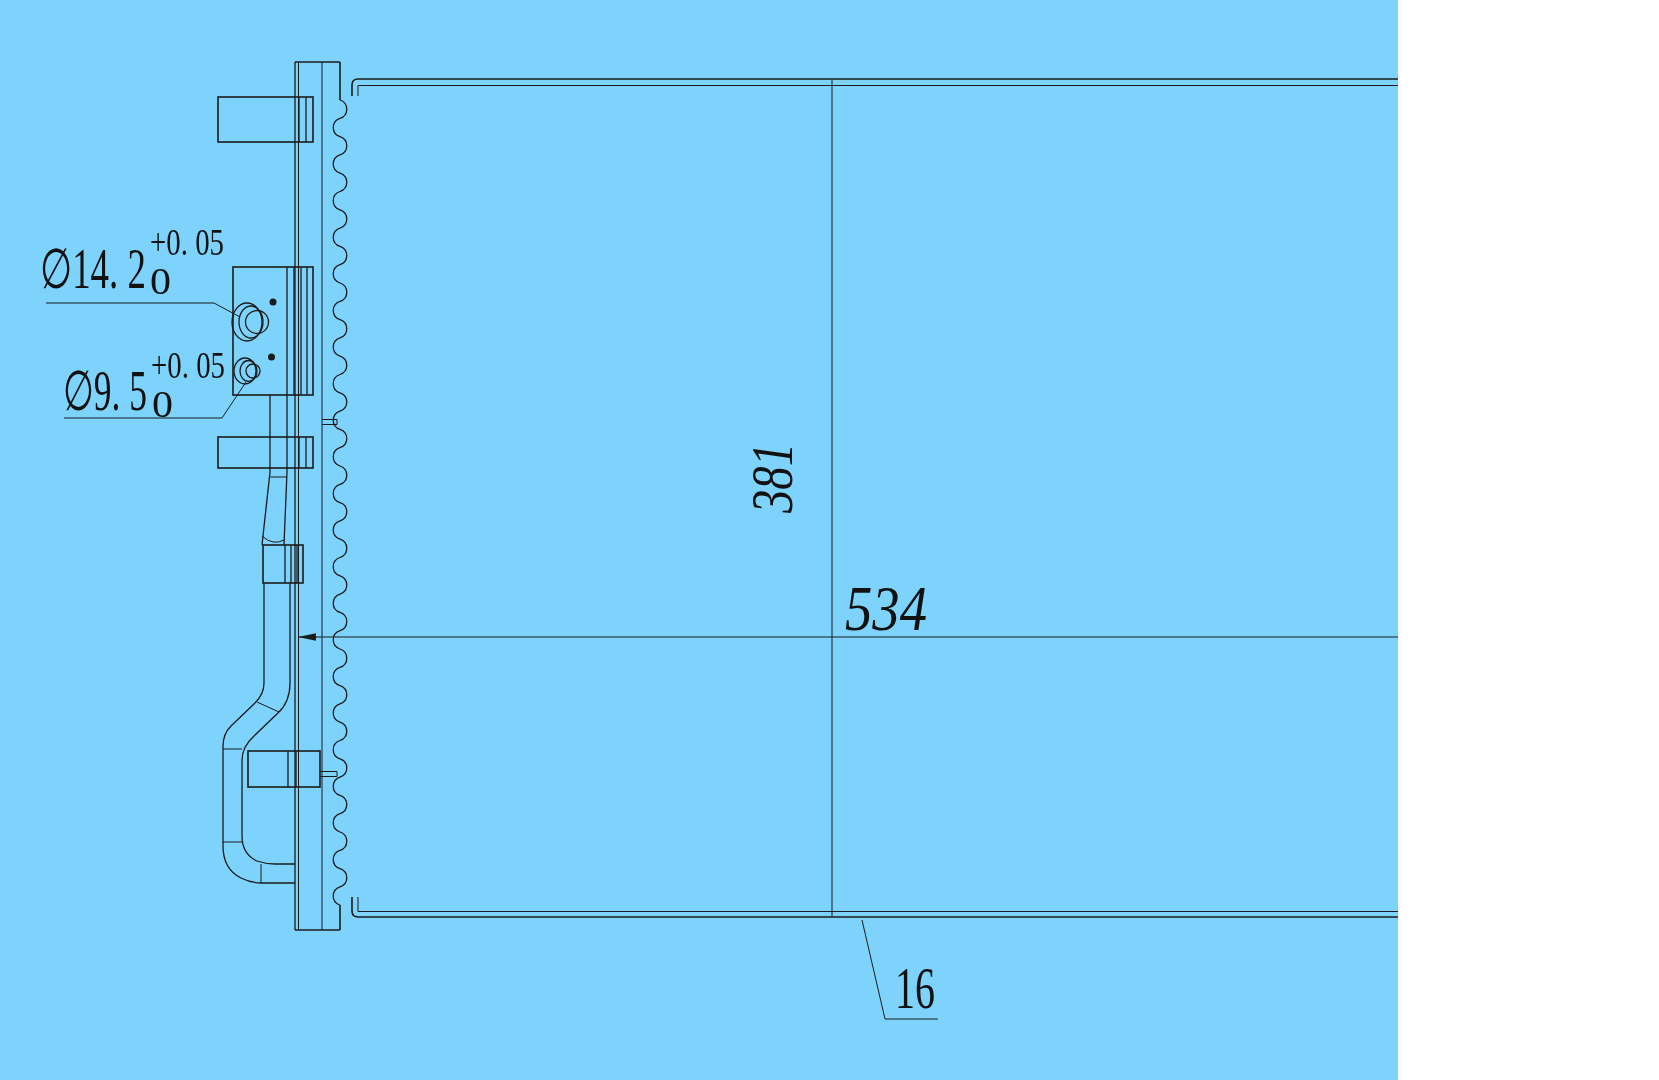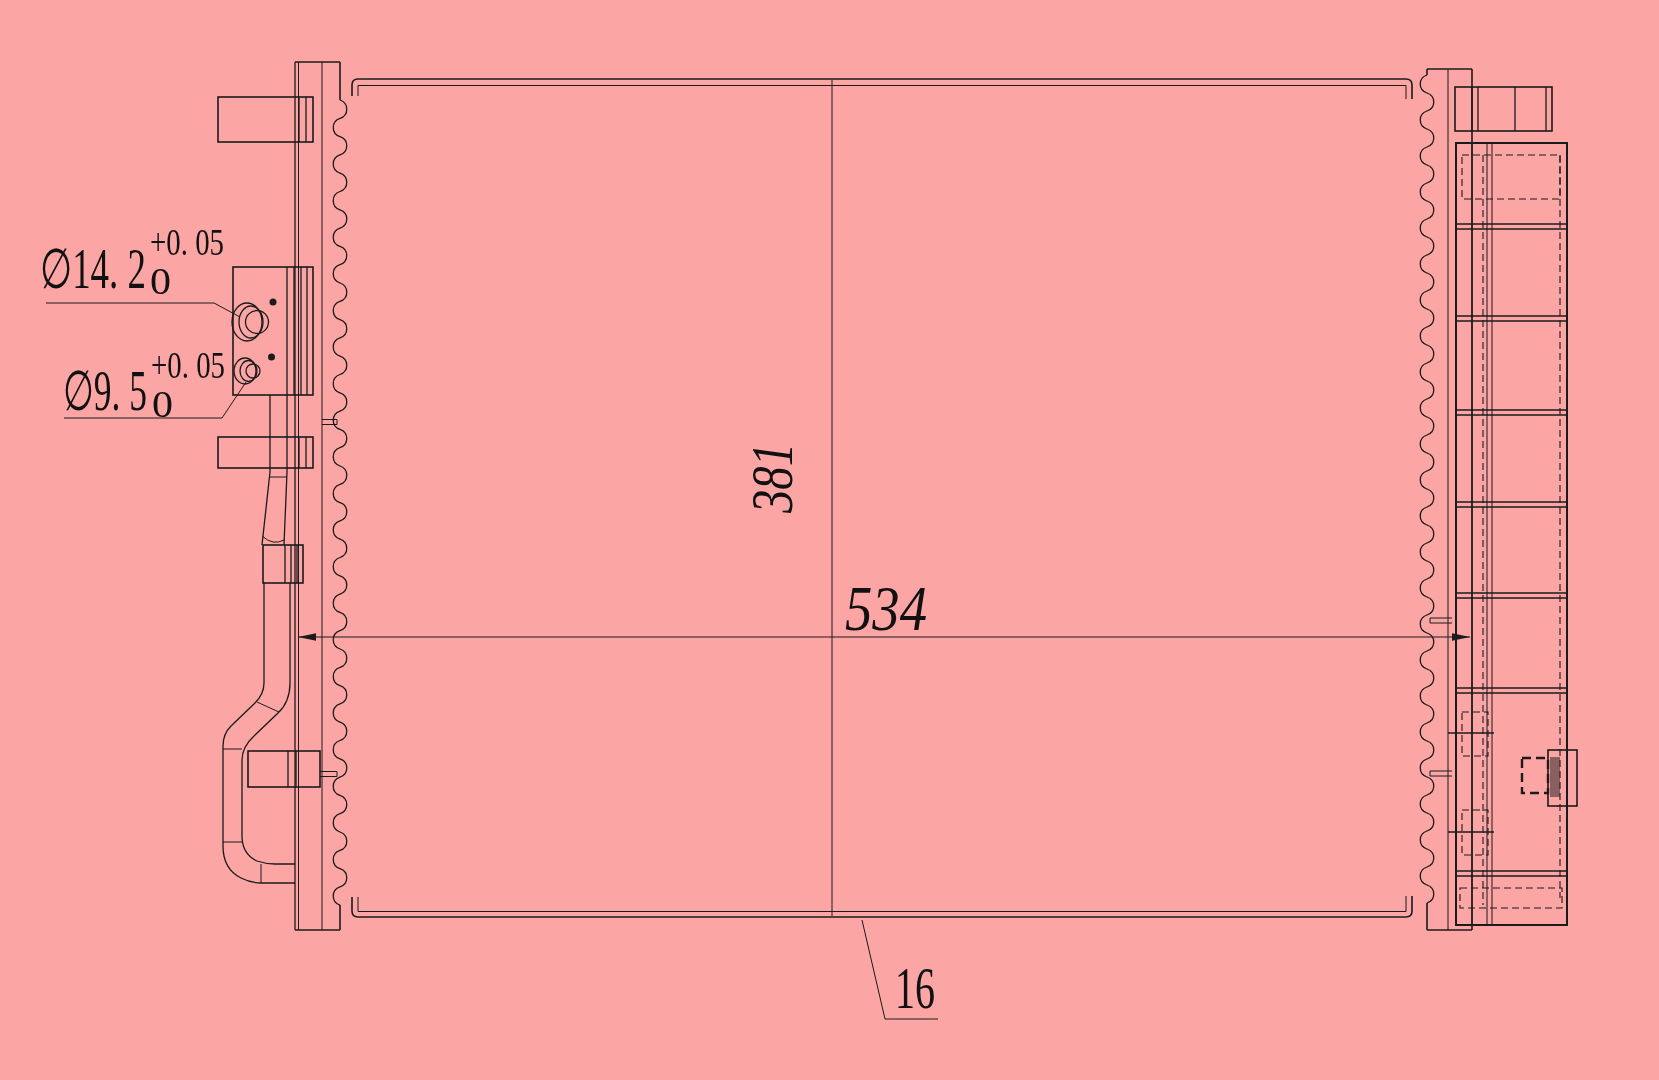--- a/index.html
+++ b/index.html
@@ -1,16 +1,16 @@
 <!DOCTYPE html>
 <html><head>
 <meta charset="utf-8">
 <style>
   html,body{margin:0;padding:0;background:#ffffff;}
-  .stage{position:relative;width:1659px;height:1080px;background:#fca5a5;overflow:hidden;}
+  .stage{position:relative;width:1398px;height:1080px;background:#7dd3fc;overflow:hidden;}
   svg{display:block;}
   .ln{stroke:#1b1b1b;fill:none;stroke-width:1.6;stroke-linecap:butt;}
   .md{stroke:#1b1b1b;fill:none;stroke-width:1.3;}
   .thin{stroke:#1b1b1b;fill:none;stroke-width:1;}
   .thick{stroke:#1b1b1b;fill:none;stroke-width:2;}
   .dash{stroke:#1b1b1b;fill:none;stroke-width:1.1;stroke-dasharray:7 4;}
   .bdash{stroke:#1b1b1b;fill:none;stroke-width:2.4;stroke-dasharray:9 5;}
   .fillb{fill:#1b1b1b;stroke:none;}
   .dimtxt{font-family:"Liberation Serif","DejaVu Serif",serif;fill:#111111;}
   .it{font-style:italic;}

